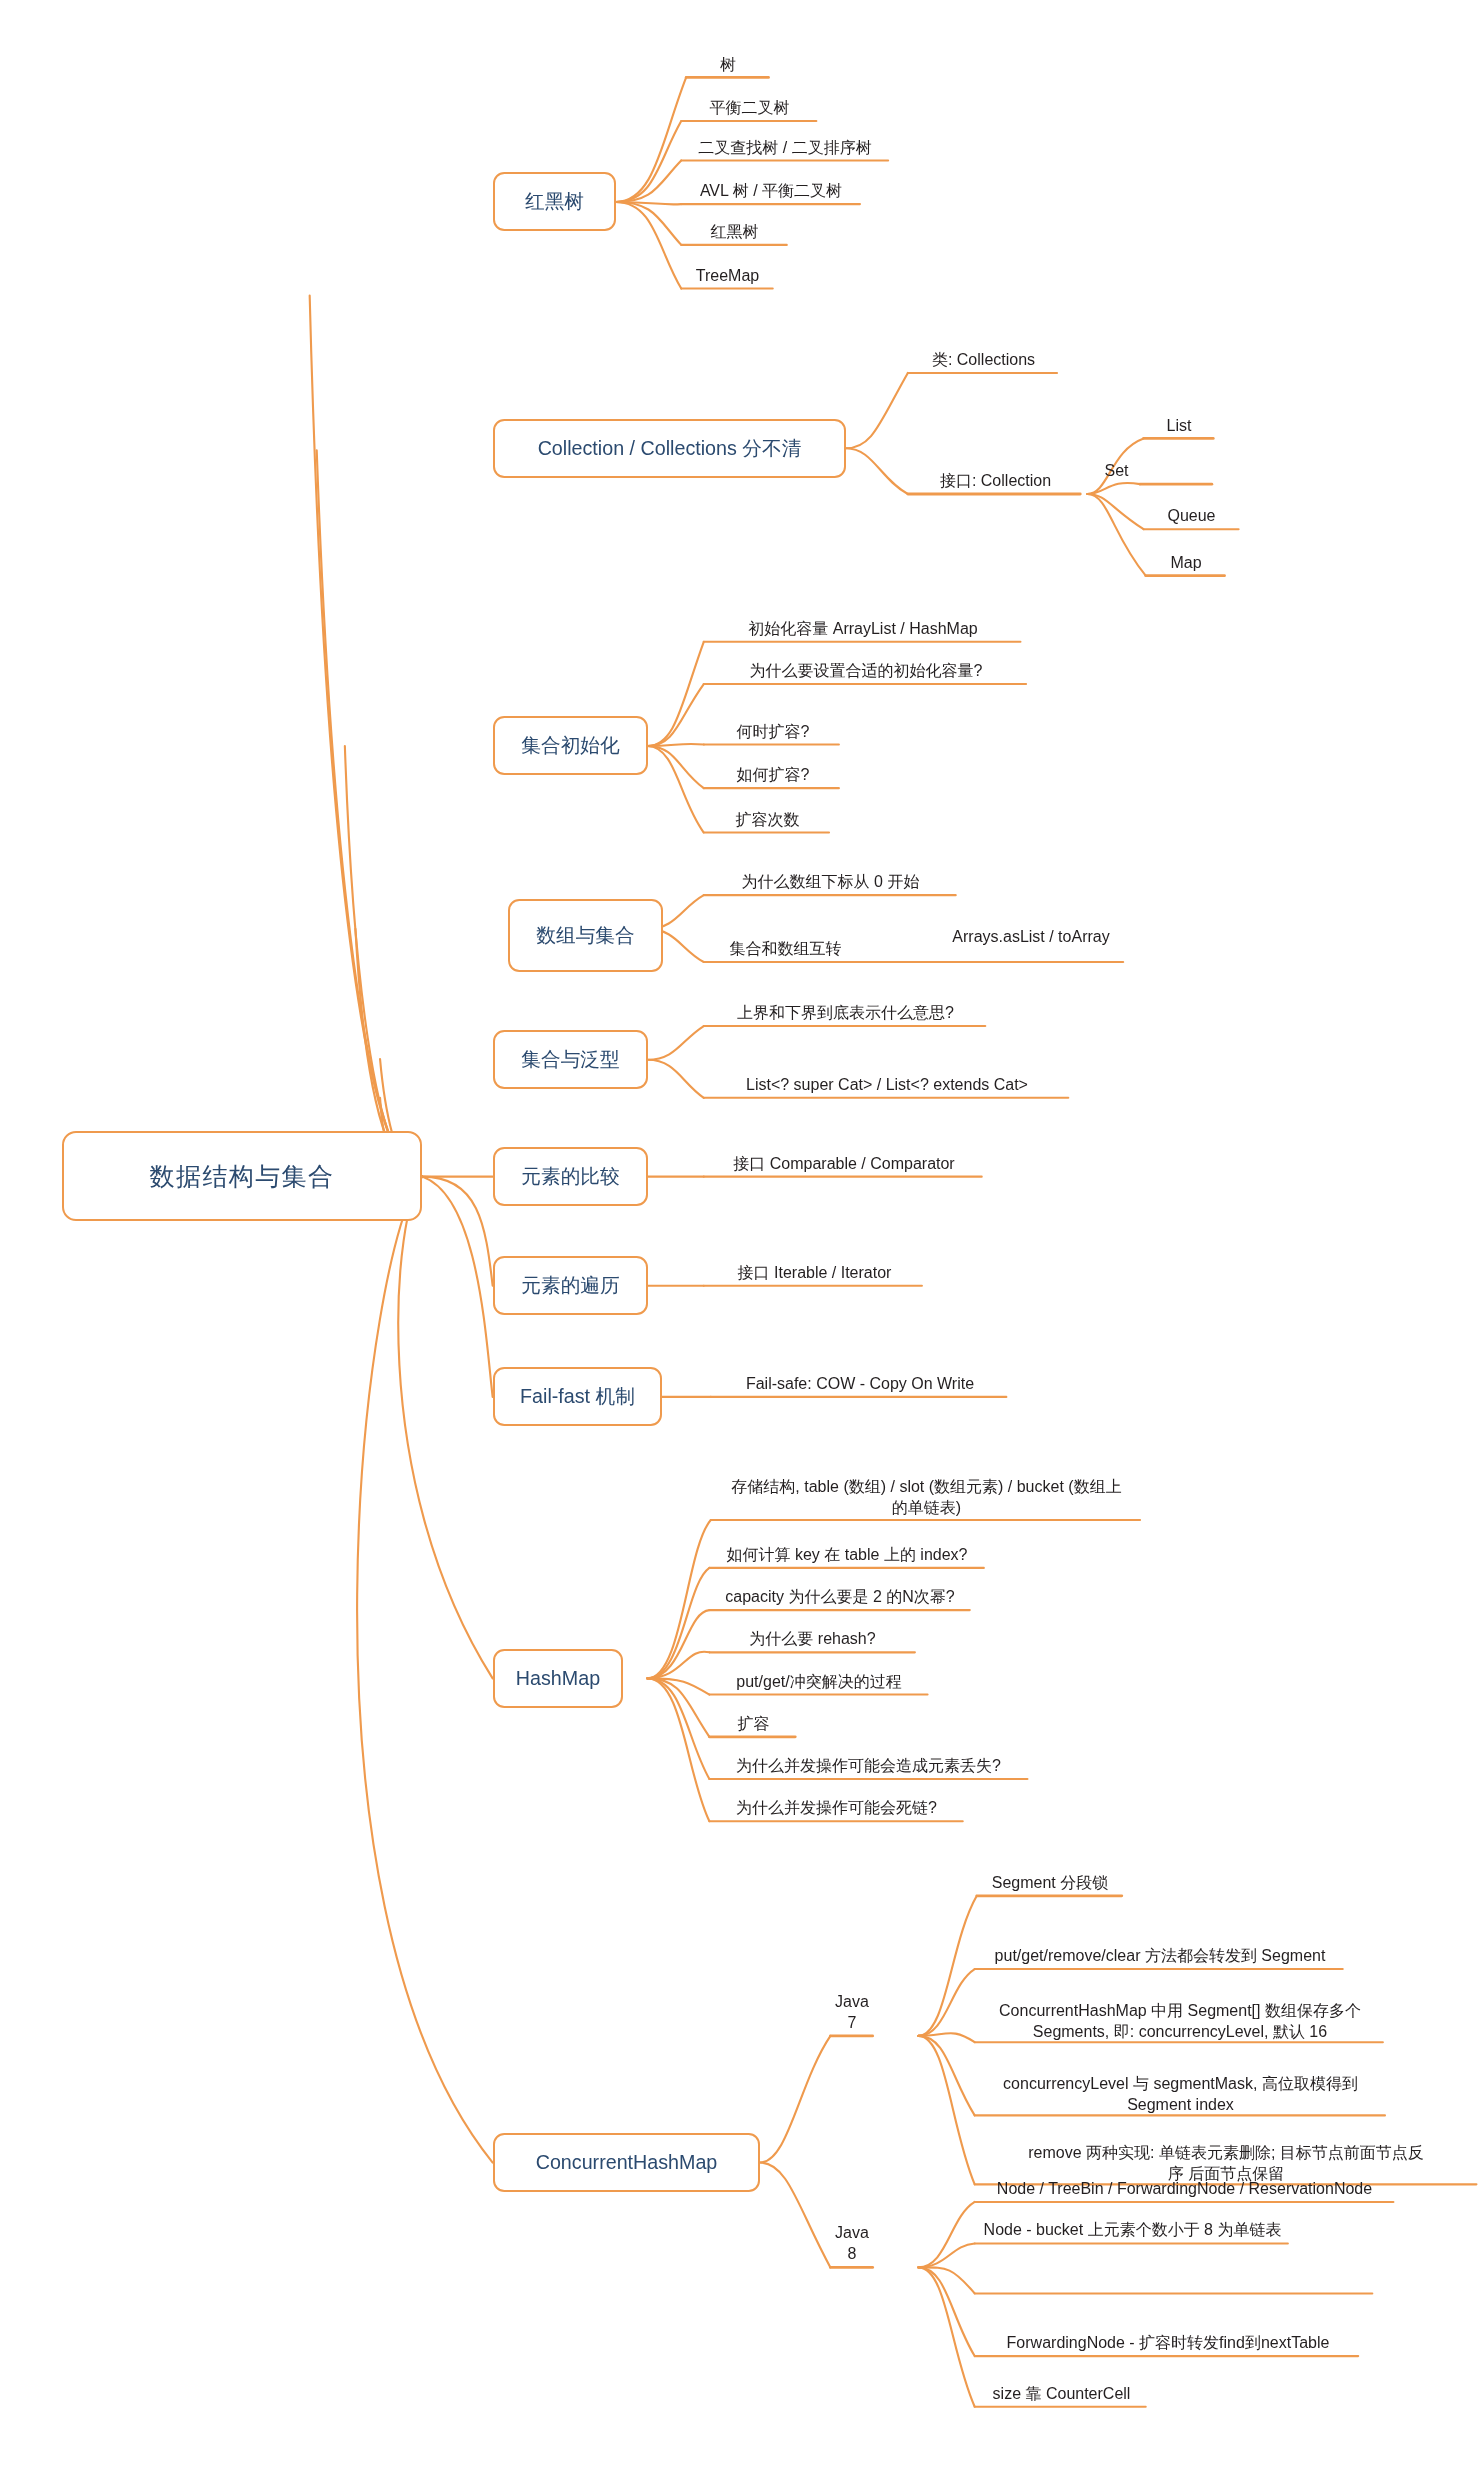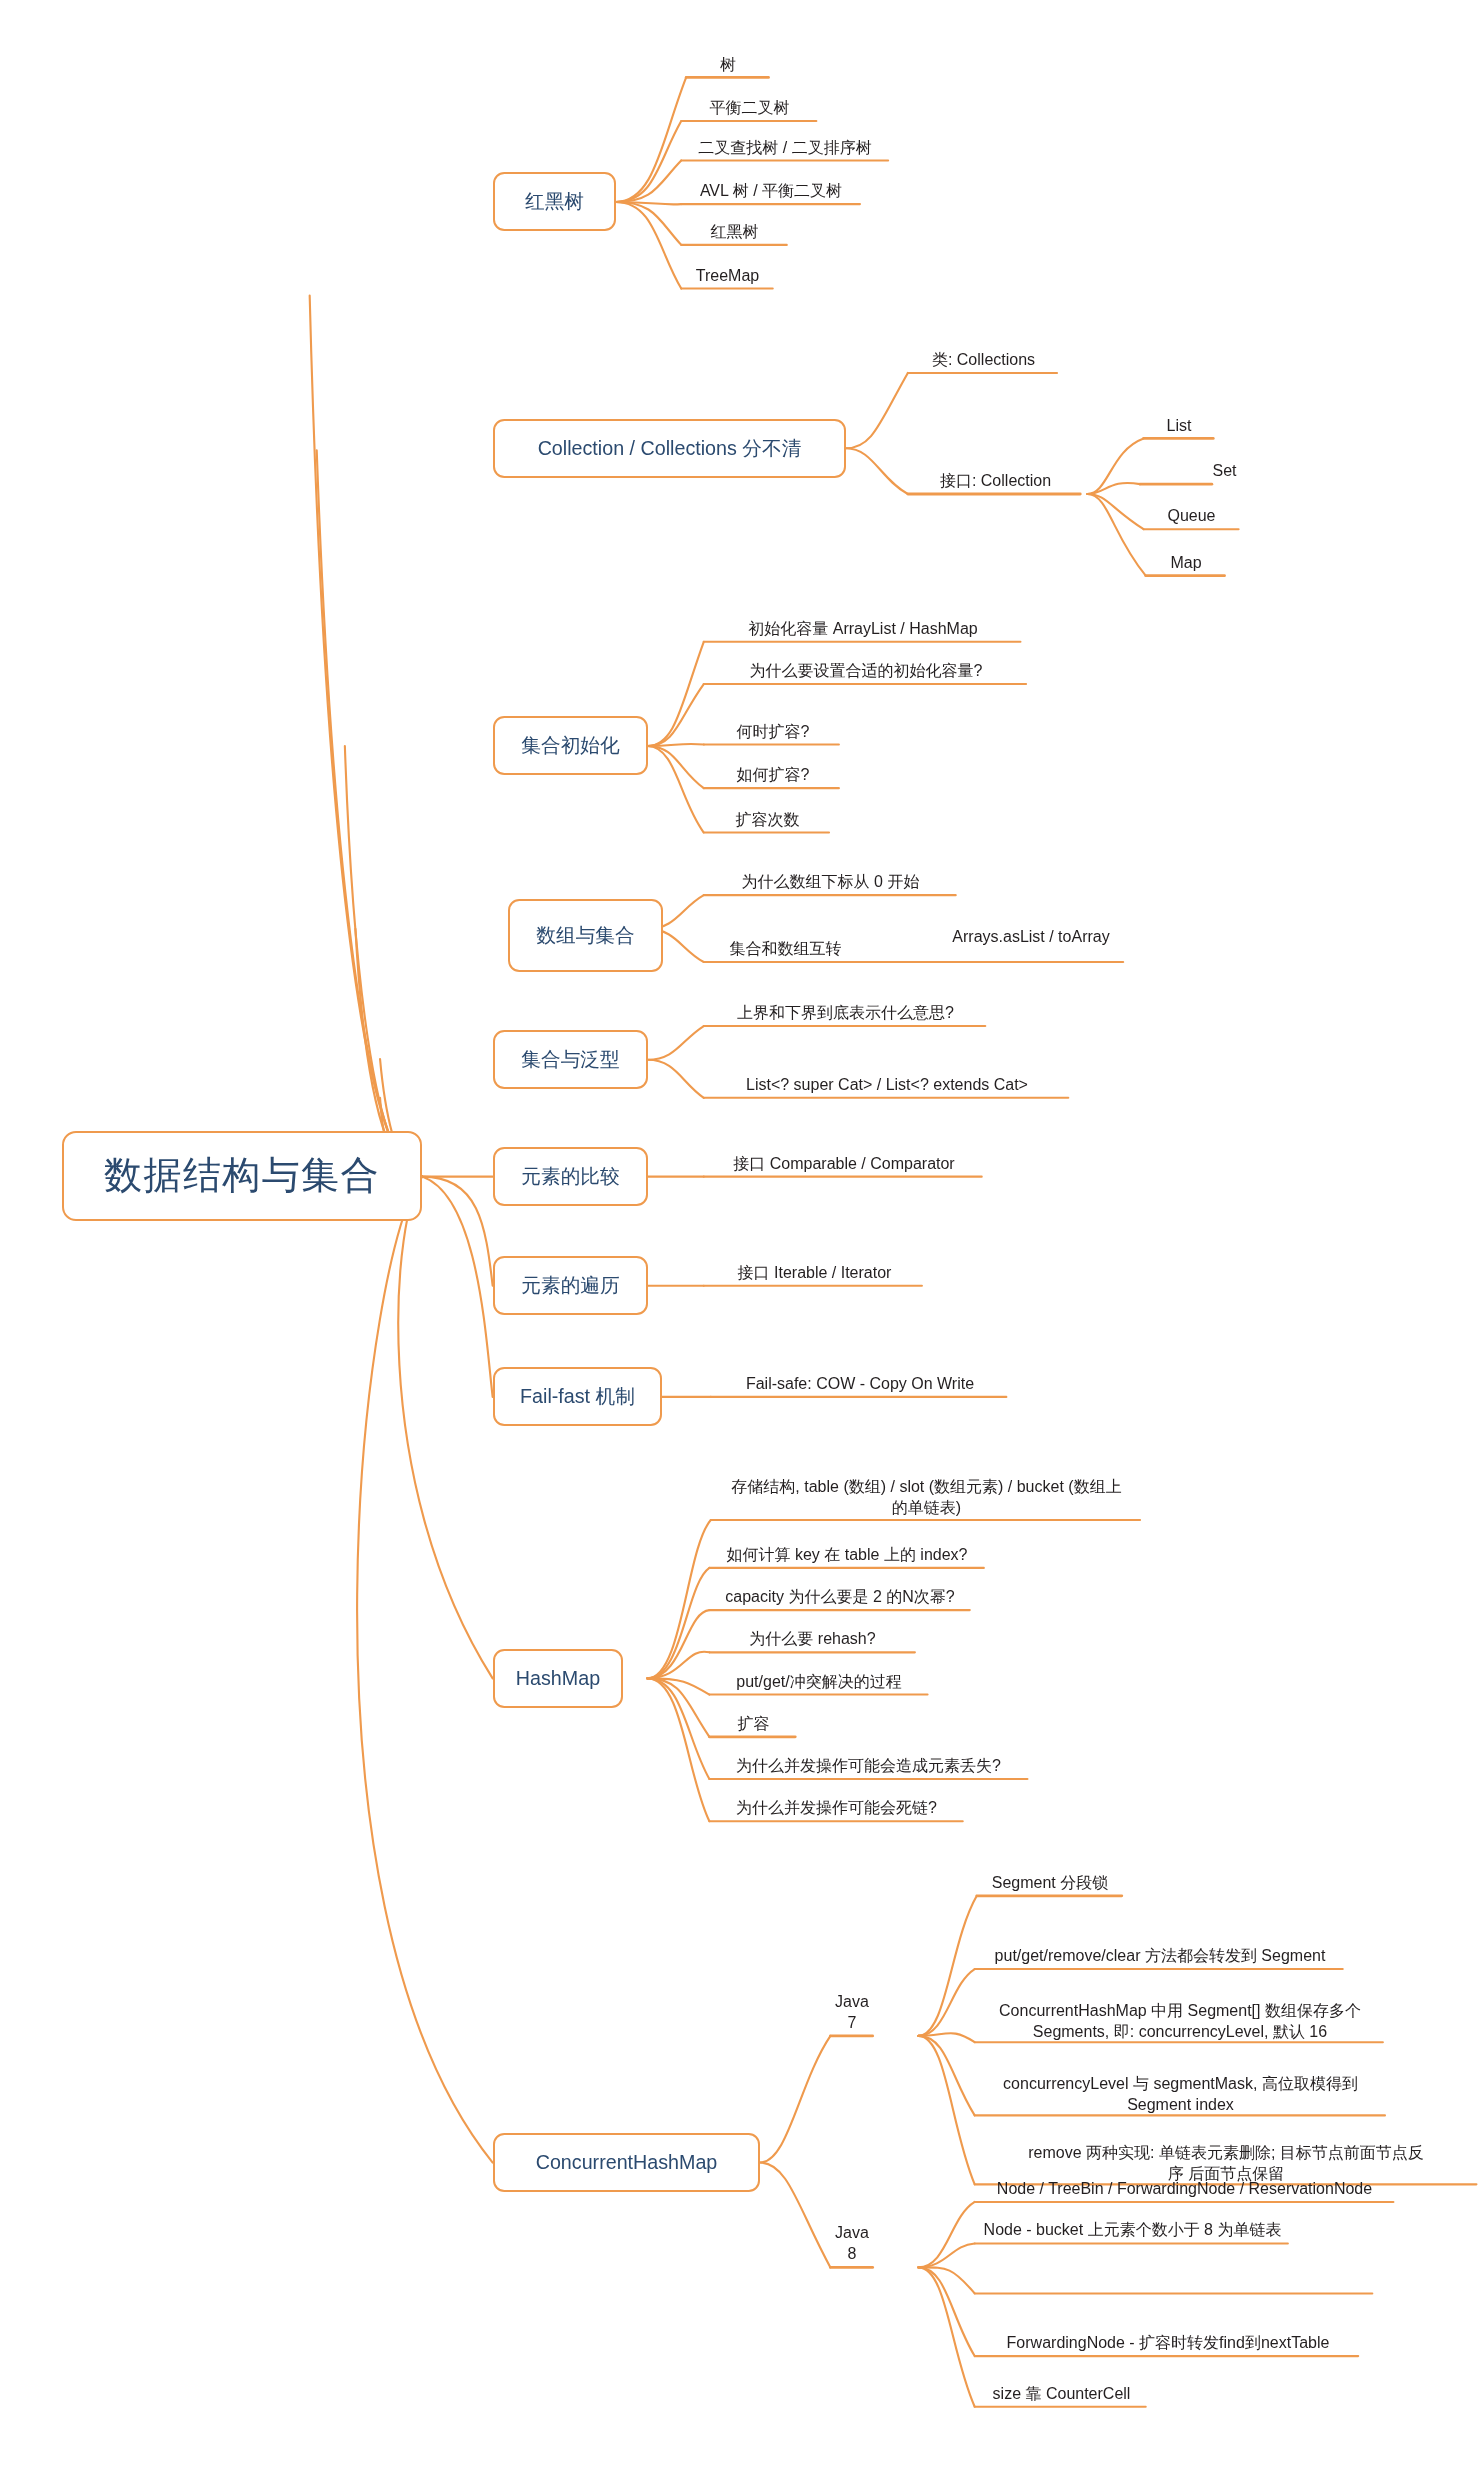--- a/index.html
+++ b/index.html
@@ -34,21 +34,21 @@
     display: flex;
     align-items: center;
     justify-content: center;
     text-align: center;
     white-space: nowrap;
     line-height: 1.15;
   }
   .node.root {
     border-width: 2.8px;
     border-radius: 14px;
-    font-size: 38px;
+    font-size: 25px;
     letter-spacing: 1.4px;
   }
   .node.branch {
     font-size: 19.7px;
   }
   
   .leaf {
     position: absolute;
     box-sizing: border-box;
     color: #231f20;
@@ -256,21 +256,21 @@
 
   <div class="leaf" style="left:908px; top:339px; width:151px; height:31px;">
     <span>类: Collections</span>
   </div>
   <div class="leaf" style="left:908px; top:460px; width:175px; height:31px;">
     <span>接口: Collection</span>
   </div>
   <div class="leaf" style="left:1143px; top:405px; width:72px; height:31px;">
     <span>List</span>
   </div>
-  <div class="leaf" style="left:1188px; top:450px; width:73px; height:31px;">
+  <div class="leaf" style="left:1080px; top:450px; width:73px; height:31px;">
     <span>Set</span>
   </div>
   <div class="leaf" style="left:1143px; top:495px; width:97px; height:31px;">
     <span>Queue</span>
   </div>
   <div class="leaf" style="left:1146px; top:542px; width:80px; height:31px;">
     <span>Map</span>
   </div>
 
   <div class="leaf" style="left:704px; top:608px; width:318px; height:31px;">

